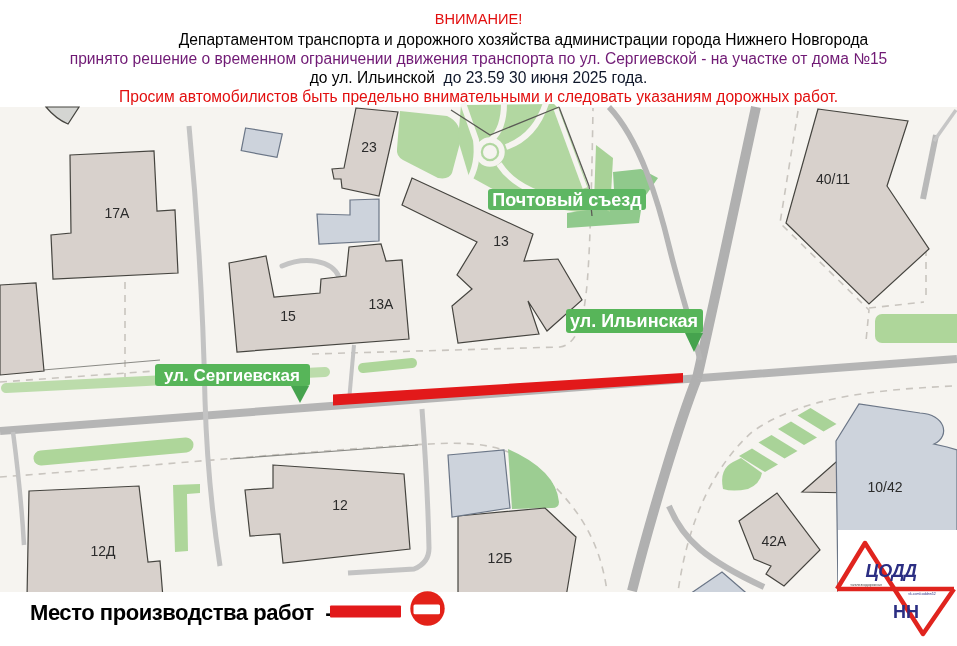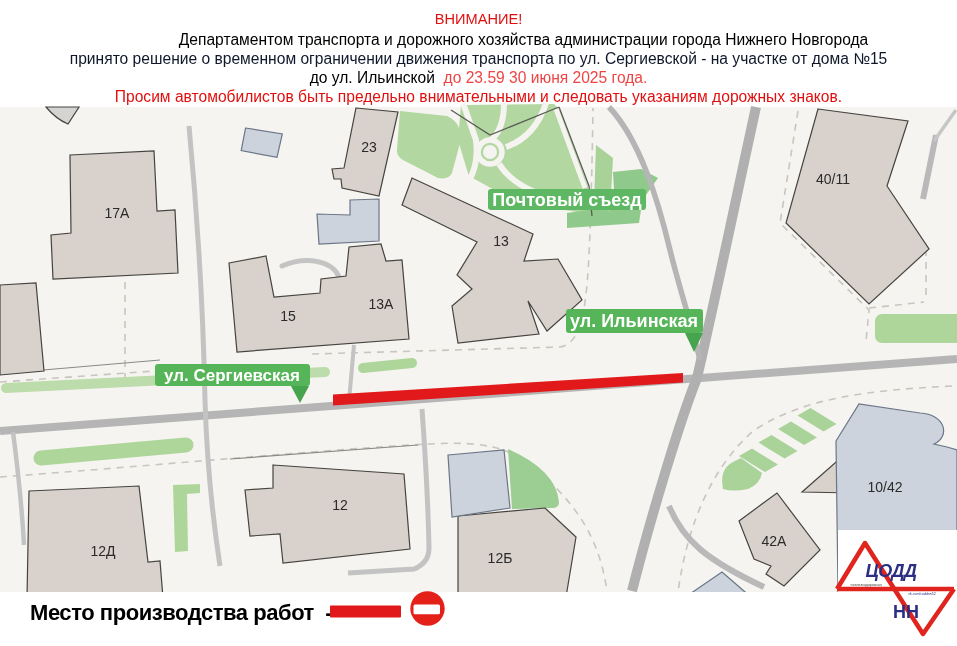--- a/index.html
+++ b/index.html
@@ -5,25 +5,25 @@
 body{width:957px;height:646px;position:relative;overflow:hidden;font-family:"Liberation Sans",sans-serif;}
 .hdr{position:absolute;left:0;width:957px;text-align:center;font-size:15.6px;white-space:nowrap;}
 #map{position:absolute;left:0;top:0;}
 </style></head>
 <body>
 
 <div class="hdr" style="top:11px;color:#e20f0f;font-size:14.6px;">ВНИМАНИЕ!</div>
 
 <div class="hdr" style="top:31px;color:#000;padding-left:45px;">Департаментом транспорта и дорожного хозяйства администрации города Нижнего Новгорода</div>
 
-<div class="hdr" style="top:50px;color:#0f172a;">принято решение о временном ограничении движения транспорта по ул. Сергиевской - на участке от дома №15</div>
-
-<div class="hdr" style="top:69px;color:#000;">до ул. Ильинской&nbsp; <span style="color:#ef4444;">до 23.59 30 июня 2025 года.</span></div>
-
-<div class="hdr" style="top:88px;color:#e20f0f;">Просим автомобилистов быть предельно внимательными и следовать указаниям дорожных знаков.</div>
+<div class="hdr" style="top:50px;color:#701a75;">принято решение о временном ограничении движения транспорта по ул. Сергиевской - на участке от дома №15</div>
+
+<div class="hdr" style="top:69px;color:#000;">до ул. Ильинской&nbsp; <span style="color:#0f172a;">до 23.59 30 июня 2025 года.</span></div>
+
+<div class="hdr" style="top:88px;color:#e20f0f;">Просим автомобилистов быть предельно внимательными и следовать указаниям дорожных работ.</div>
 
 <svg id="map" width="957" height="646" viewBox="0 0 957 646">
 
 <rect x="0" y="107" width="957" height="485" fill="#f6f4f0"></rect>
 <g fill="none" stroke="#c9c5bf" stroke-width="1.6" stroke-dasharray="7 6">
 
 <path d="M125,282 L125,377"></path>
 
 <path d="M0,477 C150,466 330,449 430,444 C500,440 522,452 560,492 C580,514 600,542 607,591"></path>
 

